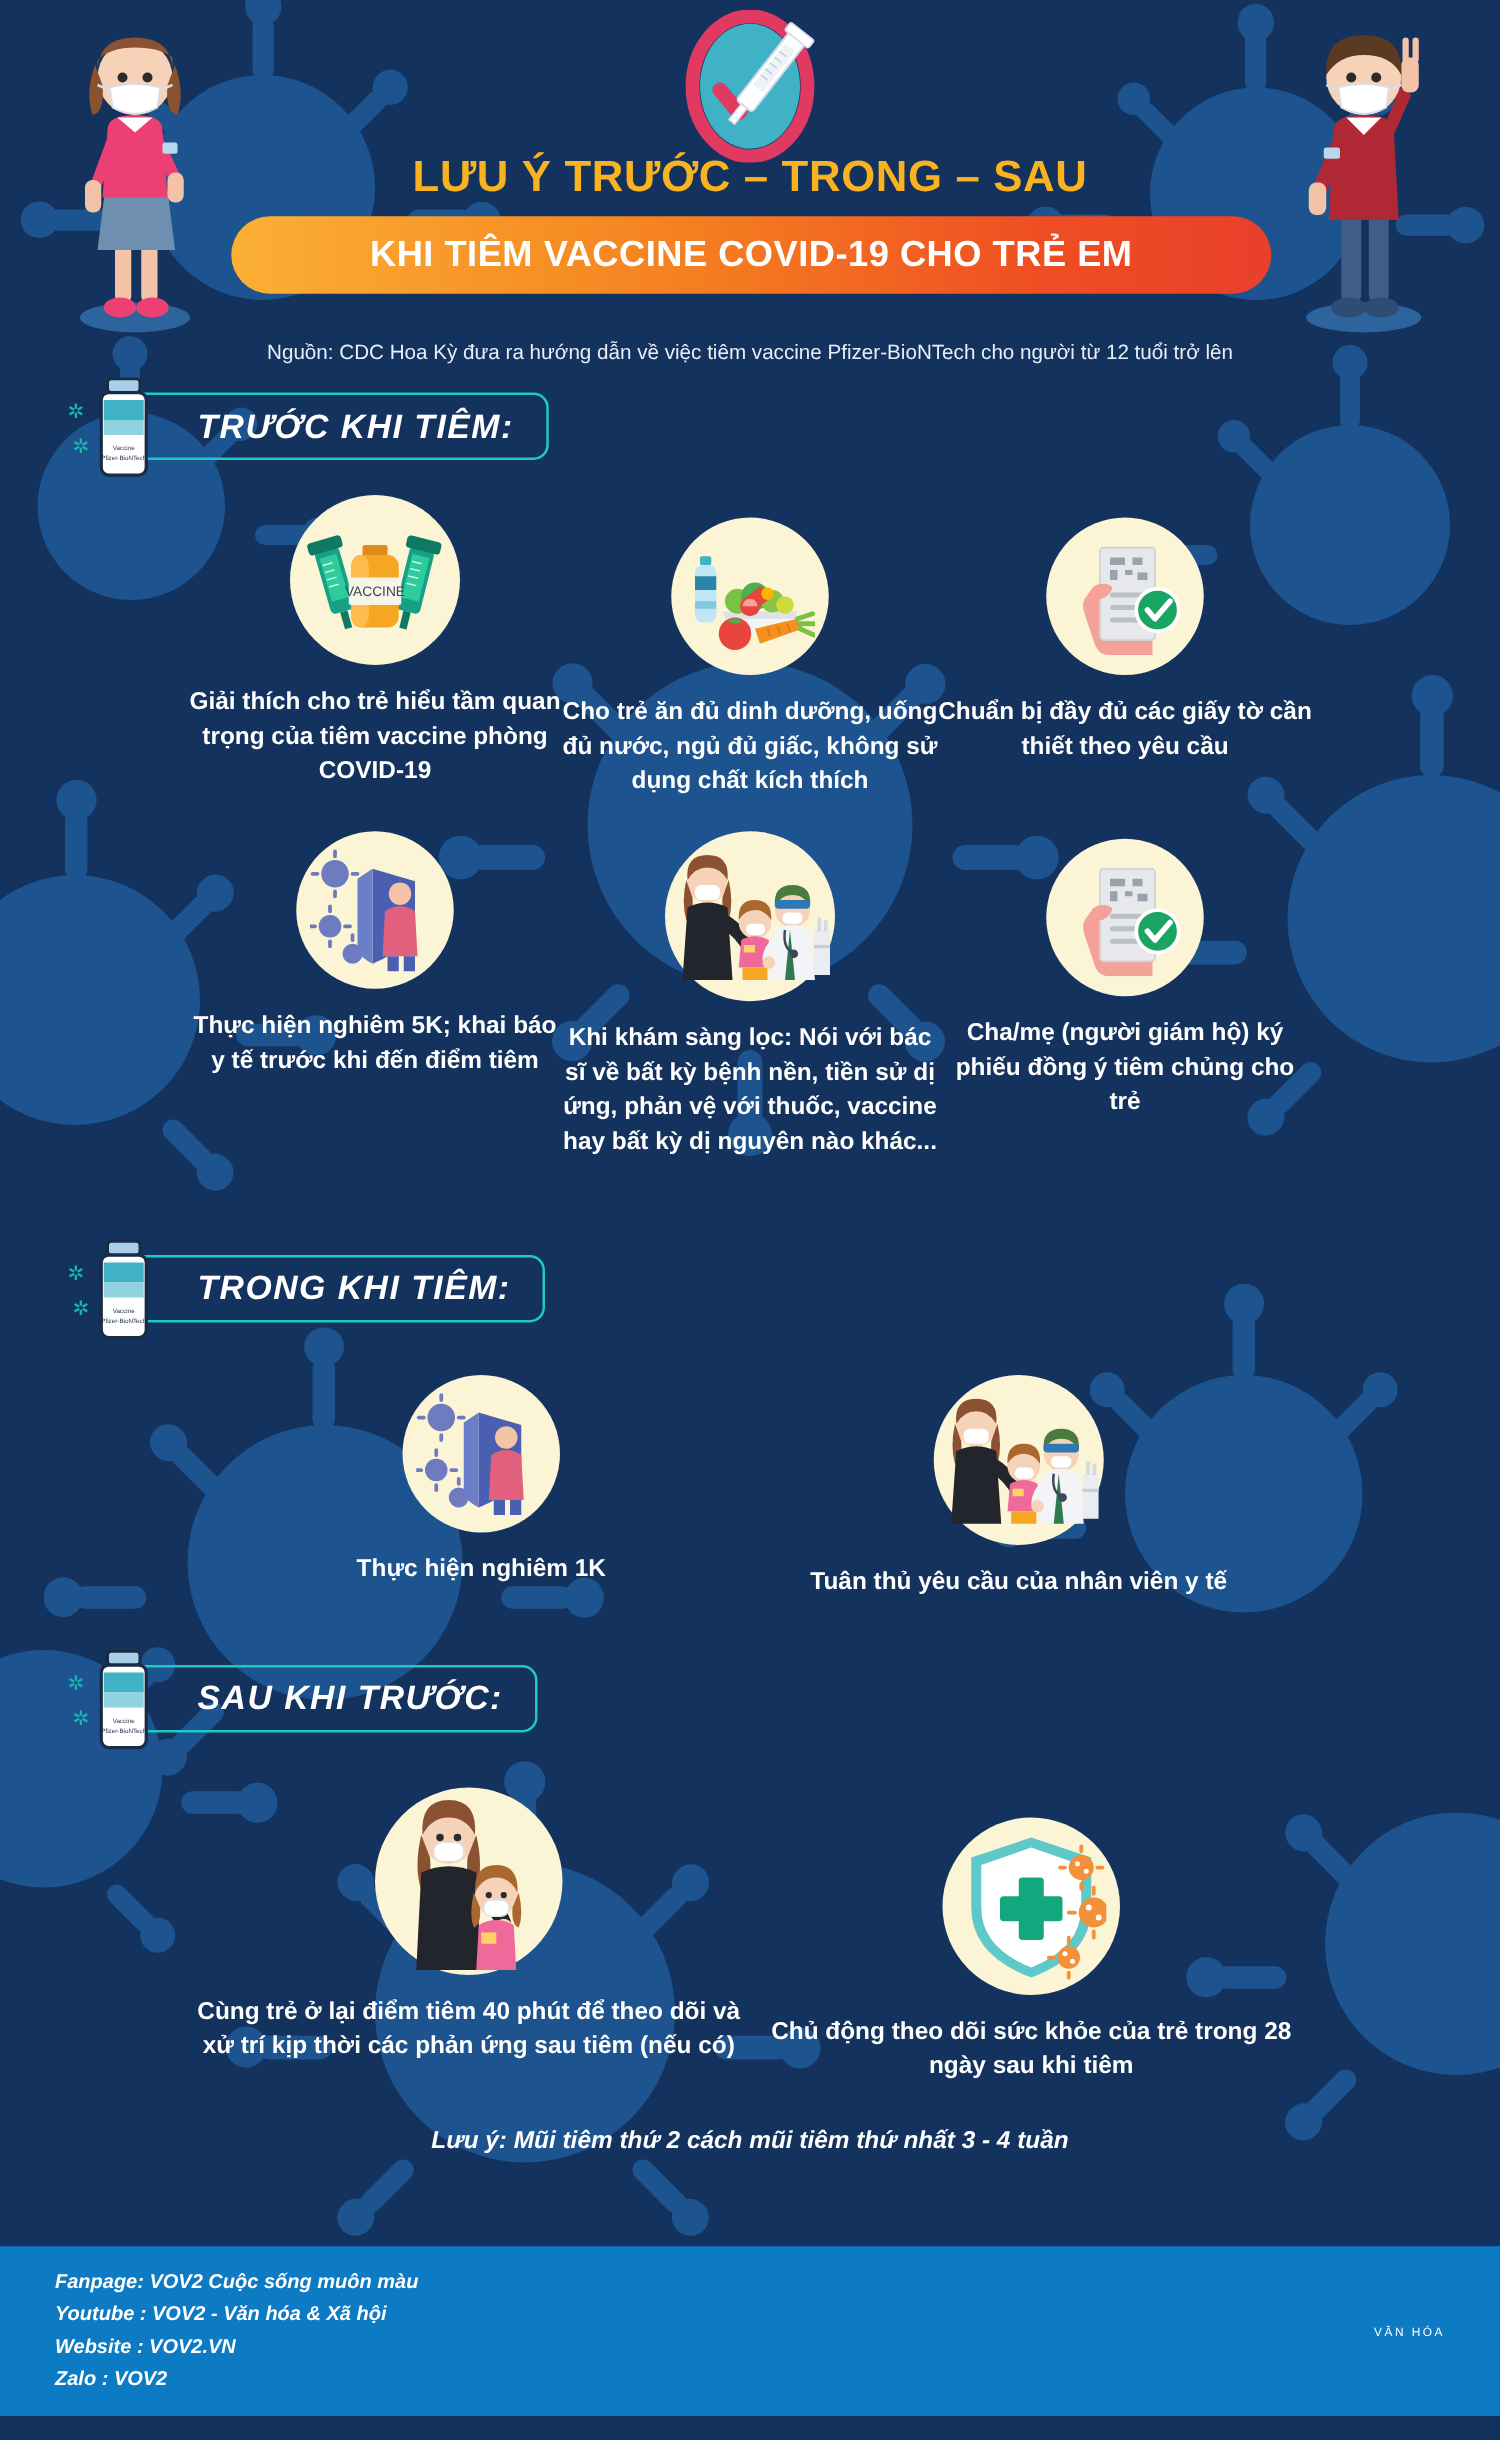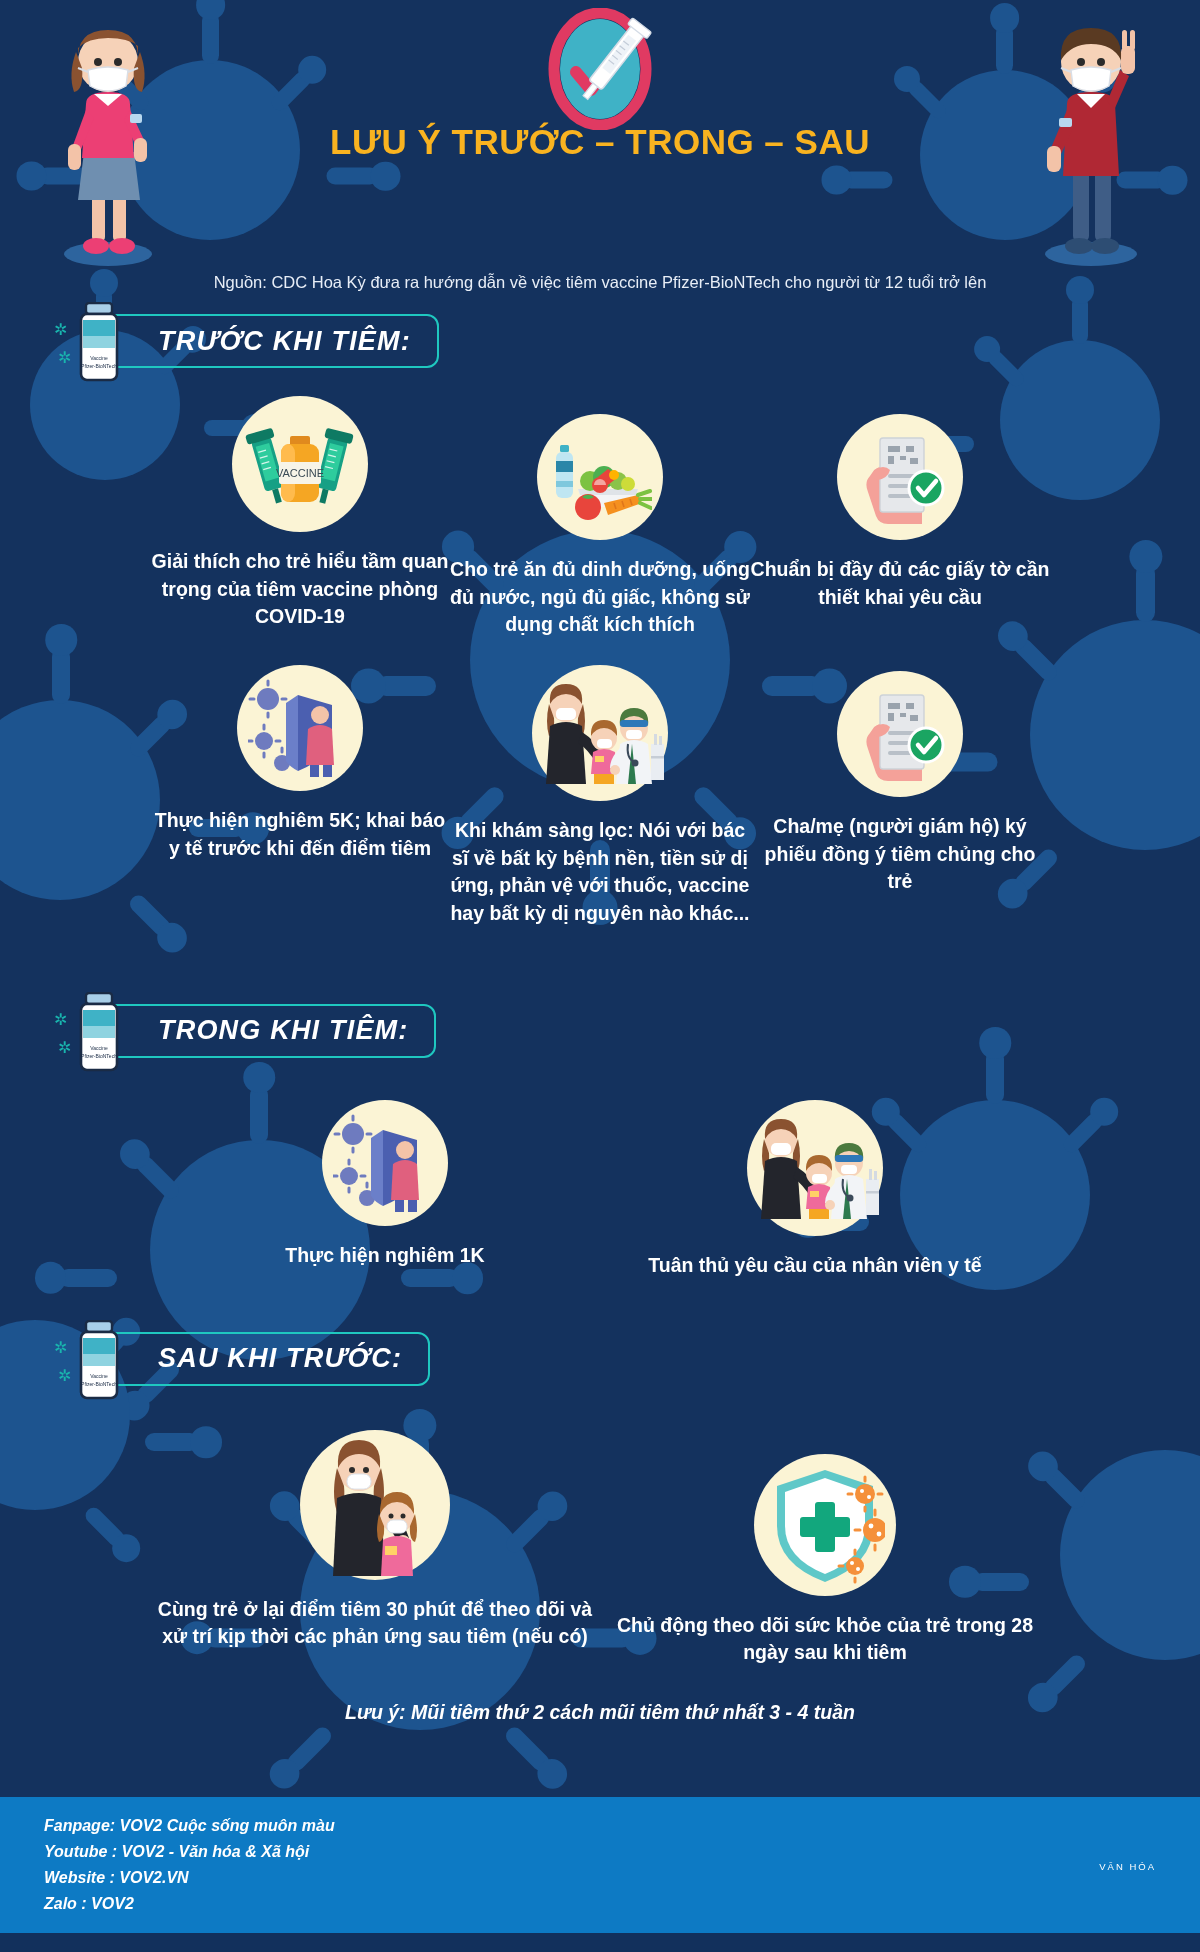--- a/index.html
+++ b/index.html
@@ -381,20 +381,23 @@
         <circle cx="52" cy="44" r="4" fill="#2b2b2b"></circle>
         <circle cx="72" cy="44" r="4" fill="#2b2b2b"></circle>
         <path d="M42 52 Q62 46 82 52 L80 68 Q62 78 44 68 Z" fill="#ffffff" stroke="#d9dee6" stroke-width="1.4"></path>
         <line x1="42" y1="54" x2="32" y2="50" stroke="#d9dee6" stroke-width="2"></line>
         <line x1="82" y1="54" x2="92" y2="50" stroke="#d9dee6" stroke-width="2"></line>
       </svg>
     </div>
 
     <div class="title-main">LƯU Ý  TRƯỚC – TRONG – SAU</div>
 
+    <div class="title-band">
+      <span>KHI TIÊM VACCINE COVID-19 CHO TRẺ EM</span>
+    </div>
 
     <div class="source-line">Nguồn: CDC Hoa Kỳ đưa ra hướng dẫn về việc tiêm vaccine Pfizer-BioNTech cho người từ 12 tuổi trở lên</div>
   </div>
 
   <div style="position:relative; z-index:6; margin-top:14px;">
     <div class="section-head">
       <span class="germ-a">✲</span>
       <span class="germ-b">✲</span>
       <span class="vial">
         <svg viewBox="0 0 46 80" width="46" height="80">
@@ -506,21 +509,21 @@
           <rect x="38" y="44" width="30" height="4" rx="2" fill="#b9c0c8"></rect>
           <rect x="38" y="54" width="26" height="4" rx="2" fill="#b9c0c8"></rect>
           <rect x="38" y="64" width="30" height="4" rx="2" fill="#b9c0c8"></rect>
 
           <path d="M24 40 q10 -6 16 0 q-2 8 -12 10 q-8 -2 -4 -10z" fill="#f4a199"></path>
 
           <circle cx="76" cy="58" r="17" fill="#1aa562" stroke="#ffffff" stroke-width="3"></circle>
           <path d="M68 58 l6 7 12 -14" fill="none" stroke="#ffffff" stroke-width="4.5" stroke-linecap="round" stroke-linejoin="round"></path>
         </svg>
       </div>
-      <div class="caption">Chuẩn bị đầy đủ các giấy tờ cần thiết khai yêu cầu</div>
+      <div class="caption">Chuẩn bị đầy đủ các giấy tờ cần thiết theo yêu cầu</div>
     </div>
   </div>
 
   <div class="row" style="margin-top:26px;">
     <div class="item" style="width:300px;">
       <div class="circle">
         <svg viewBox="0 0 104 98" width="104" height="98">
 
           <g fill="#6e7bbf">
             <circle cx="20" cy="20" r="11"></circle>
@@ -741,21 +744,21 @@
           <path d="M65 84 Q64 62 82 62 Q100 62 99 84 Q93 72 82 72 Q71 72 65 84 Z" fill="#a9682f"></path>
           <path d="M64 84 q-4 18 0 28 q6 -2 5 -16z" fill="#a9682f"></path>
           <path d="M100 84 q4 18 0 28 q-6 -2 -5 -16z" fill="#a9682f"></path>
           <circle cx="76" cy="86" r="2.5" fill="#2b2b2b"></circle>
           <circle cx="88" cy="86" r="2.5" fill="#2b2b2b"></circle>
           <rect x="72" y="90" width="20" height="13" rx="6" fill="#ffffff" stroke="#dde3ea" stroke-width="1"></rect>
           <path d="M68 110 Q82 102 96 110 L98 146 L66 146 Z" fill="#ef6a9b"></path>
           <rect x="70" y="116" width="12" height="9" fill="#ffd166"></rect>
         </svg>
       </div>
-      <div class="caption" style="margin-top:10px;">Cùng trẻ ở lại điểm tiêm 30 phút để theo dõi và xử trí kịp thời các phản ứng sau tiêm (nếu có)</div>
+      <div class="caption" style="margin-top:10px;">Cùng trẻ ở lại điểm tiêm 40 phút để theo dõi và xử trí kịp thời các phản ứng sau tiêm (nếu có)</div>
     </div>
 
     <div class="item" style="width:450px; padding-top:24px;">
       <div class="circle big" style="width:142px;height:142px;">
         <svg viewBox="0 0 120 122" width="120" height="122">
           <path d="M60 6 L108 22 L108 62 Q108 100 60 118 Q12 100 12 62 L12 22 Z" fill="#5fc8c8"></path>
           <path d="M60 14 L100 28 L100 62 Q100 94 60 110 Q20 94 20 62 L20 28 Z" fill="#ffffff"></path>
           <rect x="50" y="38" width="20" height="50" rx="3" fill="#12a77d"></rect>
           <rect x="35" y="53" width="50" height="20" rx="3" fill="#12a77d"></rect>
 

